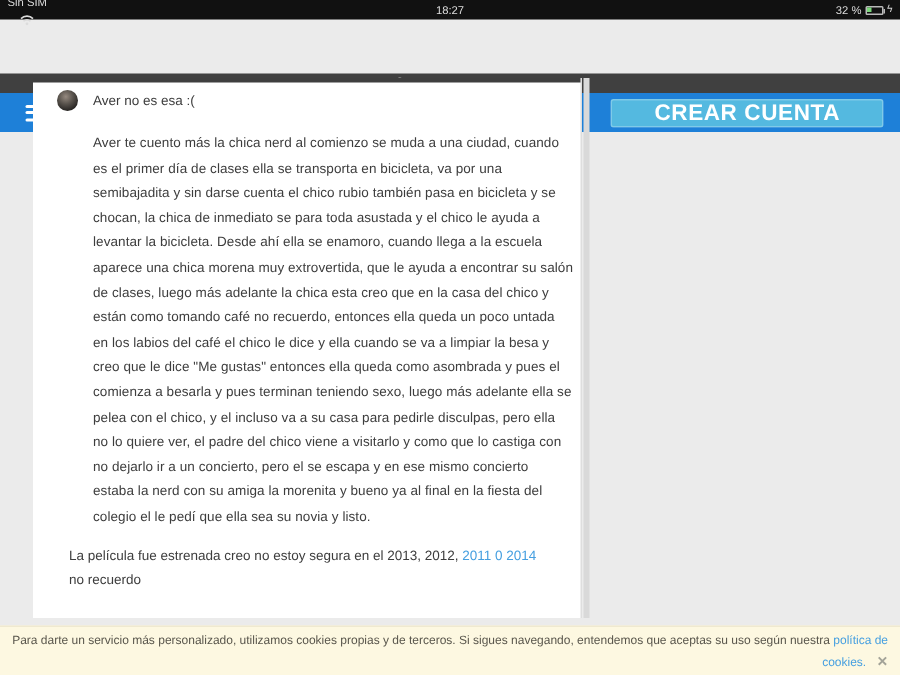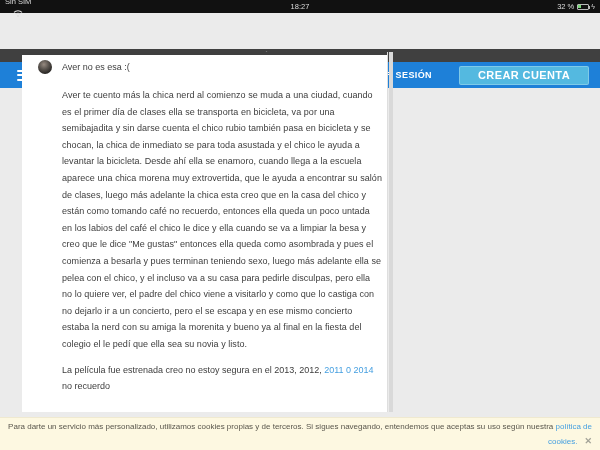--- a/index.html
+++ b/index.html
@@ -33,35 +33,35 @@
   .hamburger { width:15px; display:flex; flex-direction:column; gap:2.5px; cursor:pointer; margin-left:7px; }
   .hamburger i { height:2px; background:#fff; border-radius:1px; display:block; }
   .logo-tile { width:17px; height:17px; background:#fff; border-radius:3px; margin-left:14px;
                display:flex; align-items:center; justify-content:center; cursor:pointer; }
   .logo-circle { width:13px; height:13px; background:#1e80d8; border-radius:50%; color:#fff;
                  font-weight:bold; font-size:10px; display:flex; align-items:center; justify-content:center;
                  transform:scaleX(-1); line-height:1; padding-bottom:1px; }
   .brand { color:#ffffff; font-size:20px; font-weight:bold; margin-left:5px; letter-spacing:-0.2px; cursor:pointer; }
   .search-btn { margin-left:auto; display:flex; align-items:center; cursor:pointer; }
   .login { color:#fff; font-size:9px; font-weight:bold; letter-spacing:0.4px; margin:0 27px; cursor:pointer; white-space:nowrap; }
-  .signup { background:#54b9e0; border:1px solid rgba(255,255,255,0.25); color:#fff; font-size:11px; font-weight:bold;
-            letter-spacing:0.4px; padding:0 18px; height:19px; line-height:17px; border-radius:2px;
+  .signup { background:#54b9e0; border:1px solid rgba(255,255,255,0.25); color:#fff; font-size:15px; font-weight:bold;
+            letter-spacing:0.4px; padding:0 28px; height:19px; line-height:17px; border-radius:2px;
             cursor:pointer; margin-right:1px; font-family:"Liberation Sans", sans-serif; white-space:nowrap; }
 
   
   .card { position:absolute; left:22px; top:52px; width:366px; height:360px; background:#fff;
           border-right:1px solid #dedede; }
   .card-topstrip { height:3px; background:#3f3f3f; width:100%; }
   .comment-row { display:flex; align-items:center; gap:10px; padding:5px 16px 0; }
   .avatar { width:14px; height:14px; border-radius:50%; flex:0 0 auto; cursor:pointer;
             background:radial-gradient(circle at 42% 32%, #968a80 0%, #5a544e 38%, #23211f 78%); }
   .intro { font-size:9px; color:#3d3d3d; }
   .body-text { margin:13px 7px 0 40px; width:320px; font-size:9px; line-height:16.6px;
                color:#3d3d3d; letter-spacing:0.05px; }
-  .release { margin:9px 7px 0 40px; width:320px; font-size:9px; line-height:16.6px; color:#3d3d3d; }
+  .release { margin:9px 7px 0 24px; width:320px; font-size:9px; line-height:16.6px; color:#3d3d3d; }
   .link { color:#459fe0; cursor:pointer; text-decoration:none; }
 
   .scroll-strip { position:absolute; left:389px; top:52px; width:4px; height:360px; background:#d9d9d9; }
 
   
   .cookiebar { position:absolute; left:0; bottom:0; width:600px; height:33px;
                background:#fdf8e1; border-top:1px solid #efe9d0;
                font-size:8px; color:#59564c; text-align:right; line-height:14px; padding:2px 8px; }
   .cookie-close { color:#a3a398; font-weight:bold; font-size:9px; margin-left:7px; cursor:pointer; }
 </style>

